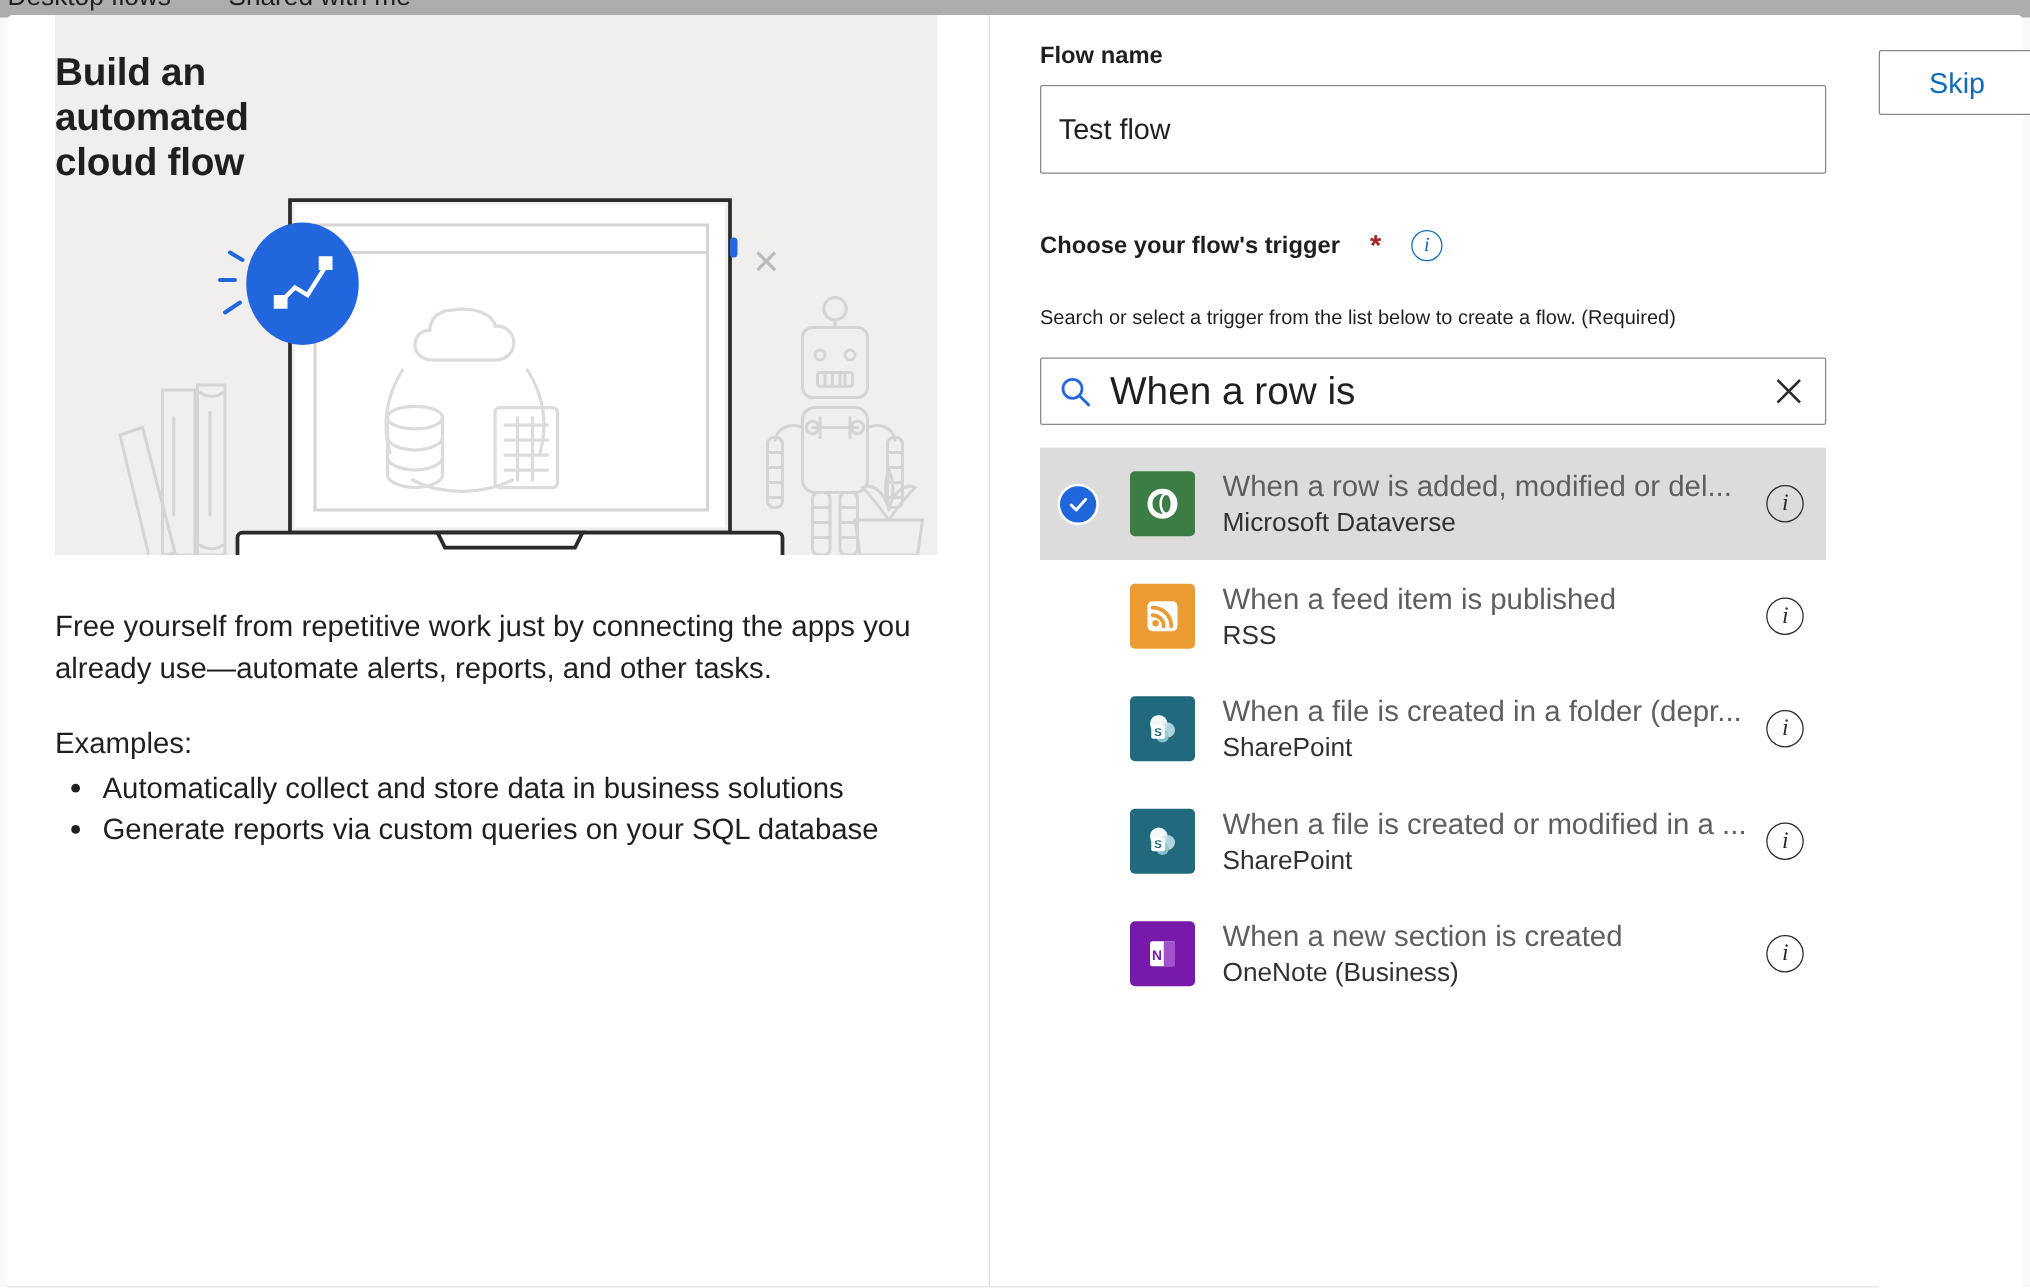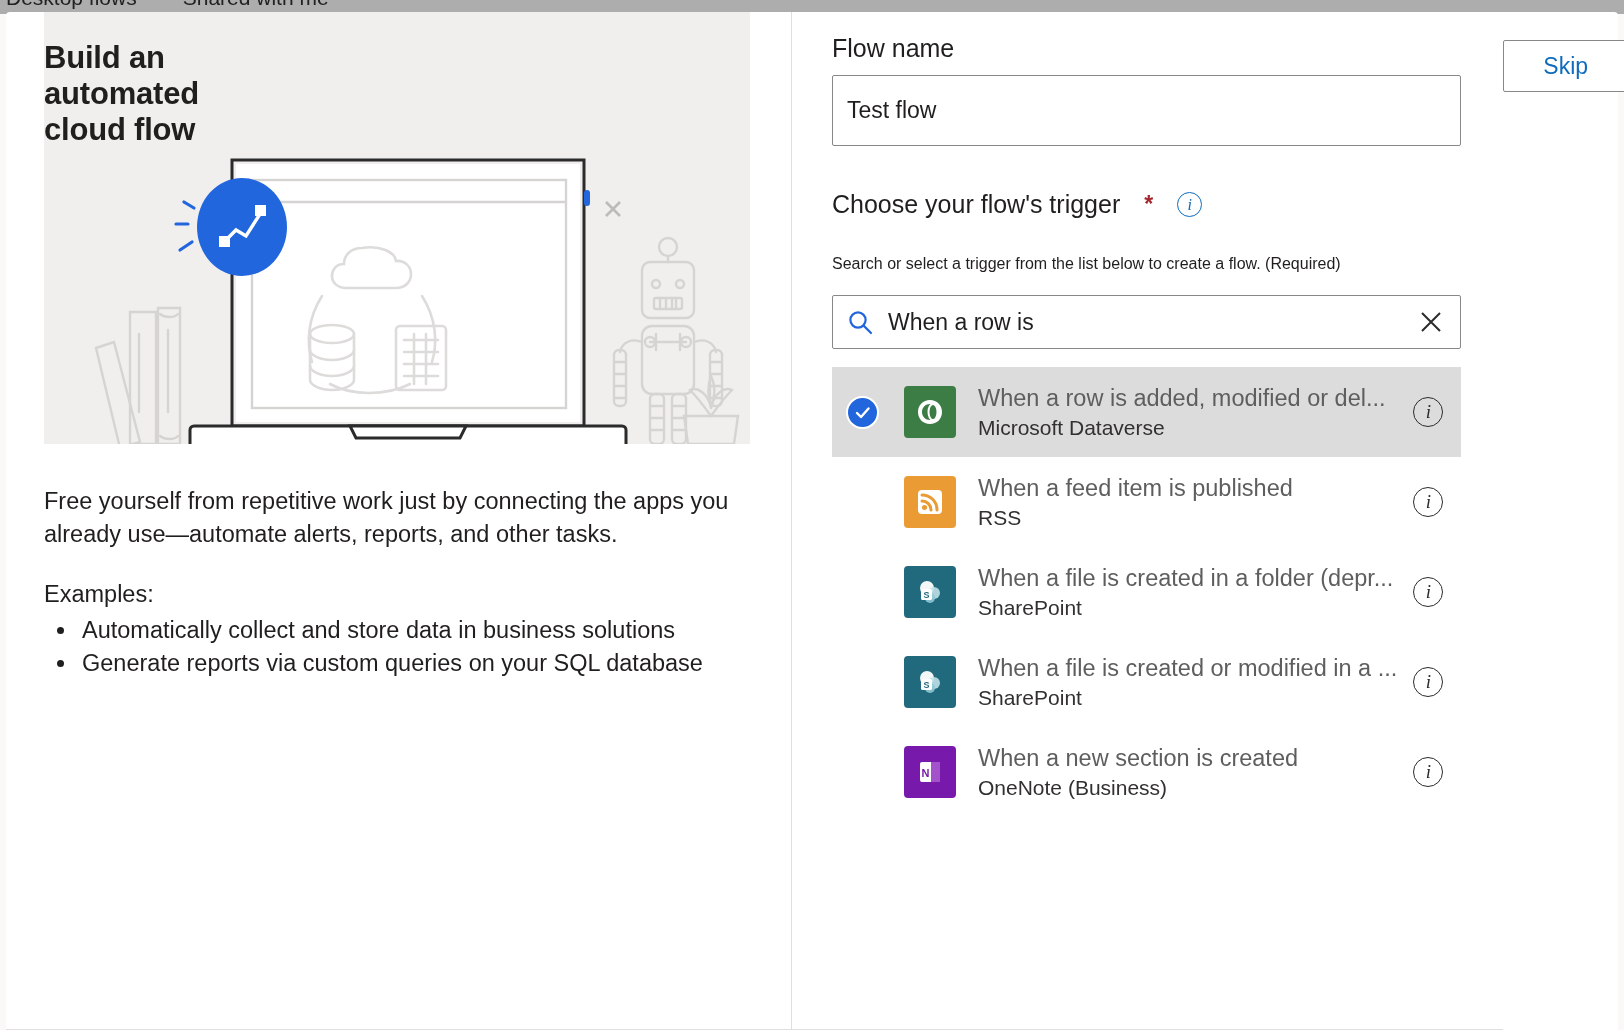--- a/index.html
+++ b/index.html
@@ -73,21 +73,21 @@
     max-width: 690px;
   }
   .examples-label { margin-top: 30px; font-size: 23.5px; color: #201f1e; }
   .examples-list { margin: 6px 0 0 34px; }
   .examples-list li {
     font-size: 23.5px; line-height: 33px; color: #201f1e; padding-left: 4px;
   }
 
   
   .field-label {
-    font-size: 25px; font-weight: 400; color: #201f1e; margin-bottom: 12px;
+    font-size: 19px; font-weight: 700; color: #201f1e; margin-bottom: 12px;
   }
   .text-input {
     width: 100%; height: 71px; border: 1px solid #8a8886; border-radius: 2px;
     padding: 0 14px; font-size: 23px; color: #201f1e; background: #fff;
     font-family: "Liberation Sans", sans-serif;
   }
   .trigger-head {
     display: flex; align-items: center; gap: 24px; margin-top: 44px;
   }
   .trigger-head .field-label { margin-bottom: 0; }
@@ -101,21 +101,21 @@
   }
   .helper-text {
     margin-top: 31px; font-size: 16px; color: #201f1e; line-height: 28px;
   }
 
   .search-wrap {
     margin-top: 17px; height: 54px; border: 1px solid #8a8886; border-radius: 2px;
     display: flex; align-items: center; padding: 0 12px 0 14px; background: #fff;
   }
   .search-input {
-    flex: 1 1 auto; border: none; outline: none; font-size: 23px; color: #201f1e;
+    flex: 1 1 auto; border: none; outline: none; font-size: 31px; color: #201f1e;
     padding-left: 14px; font-family: "Liberation Sans", sans-serif; min-width: 0;
     background: transparent;
   }
   .search-input::placeholder { color: #605e5c; }
   .clear-btn {
     width: 34px; height: 34px; border: none; background: transparent; cursor: pointer;
     display: flex; align-items: center; justify-content: center; flex: 0 0 auto;
   }
 
   

